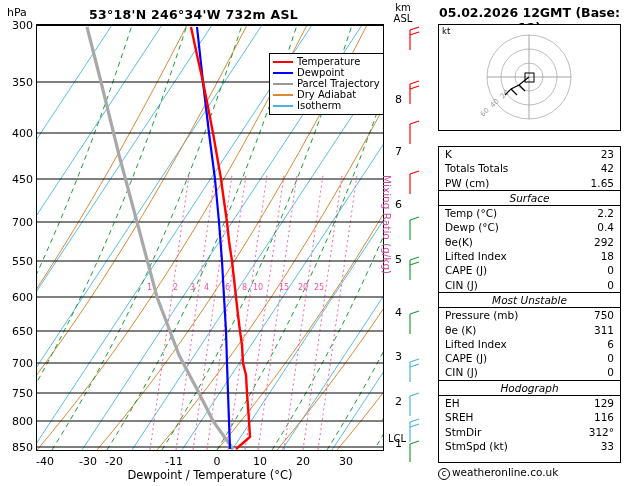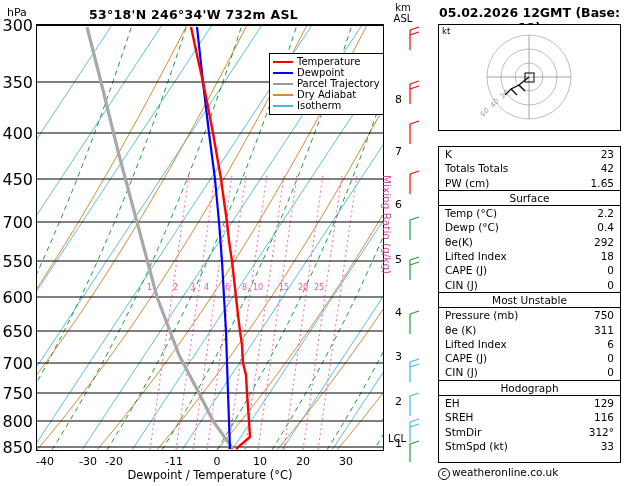--- a/index.html
+++ b/index.html
@@ -8,21 +8,21 @@
 
   
   #skewt-panel{position:absolute;left:0;top:0;width:430px;height:486px;}
   #hpa-label{position:absolute;left:7px;top:6px;font-size:11px;color:#000;}
   #km-label{position:absolute;left:390px;top:2px;font-size:10px;color:#000;line-height:11px;text-align:center;width:26px;}
   #station-title{position:absolute;left:52px;top:7px;font-size:12.5px;font-weight:bold;color:#000;letter-spacing:0.3px;margin-left:37px;}
 
   .plot{position:absolute;left:36px;top:24px;width:348px;height:427px;border:1px solid #000;box-sizing:border-box;overflow:hidden;background:#fff;}
   .plot svg{position:absolute;left:0;top:0;}
 
-  .ytick{position:absolute;right:calc(100% + 3px);transform:translateY(-50%);font-size:16px;color:#000;white-space:nowrap;}
+  .ytick{position:absolute;right:calc(100% + 3px);transform:translateY(-50%);font-size:11px;color:#000;white-space:nowrap;}
   .ylabels{position:absolute;left:36px;top:24px;width:0;height:427px;}
 
   .xlabels{position:absolute;left:36px;top:455px;width:348px;height:14px;}
   .xtick{position:absolute;transform:translateX(-50%);font-size:11px;color:#000;}
   #xaxis-title{position:absolute;left:36px;top:468px;width:348px;text-align:center;font-size:11.5px;color:#000;}
 
   #km-axis{position:absolute;left:386px;top:24px;width:18px;height:427px;}
   .kmtick{position:absolute;right:2px;transform:translateY(-50%);font-size:11px;color:#000;}
 
   #mixing-axis-label{position:absolute;left:393px;top:175px;width:16px;font-size:10.5px;color:#d14ea0;transform:rotate(90deg);transform-origin:left top;white-space:nowrap;}
@@ -39,21 +39,21 @@
   #right-panel{position:absolute;left:430px;top:0;width:199px;height:486px;}
   #datetime-title{position:absolute;left:0;top:5px;width:199px;text-align:center;font-size:12.5px;font-weight:bold;color:#000;}
 
   #hodograph-box{position:absolute;left:8px;top:24px;width:183px;height:107px;border:1px solid #000;background:#fff;box-sizing:border-box;}
   #hodograph-box .kt{position:absolute;left:3px;top:1px;font-size:8.5px;color:#000;}
 
   #table-box{position:absolute;left:8px;top:146px;width:183px;height:317px;border:1px solid #000;background:#fff;box-sizing:border-box;font-size:10.5px;color:#000;}
   .trow{display:flex;justify-content:space-between;padding:0 6px;line-height:14.3px;height:14.3px;}
   .trow .k{white-space:nowrap;}
   .trow .v{white-space:nowrap;}
-  .thead{text-align:center;line-height:14.3px;height:14.3px;border-top:1px solid #000;border-bottom:1px solid #000;font-size:10.5px;}
+  .thead{text-align:center;line-height:14.3px;height:14.3px;border-top:1px solid #000;border-bottom:1px solid #000;font-size:10.5px;font-style:italic;}
   #credit{position:absolute;left:8px;top:466px;width:190px;font-size:10.5px;color:#000;}
   .cc{display:inline-block;width:10px;height:10px;border:1px solid #000;border-radius:50%;font-size:8px;line-height:10px;text-align:center;margin-right:2px;}
 </style>
 </head>
 <body>
 
 <div class="root">
 
   <div id="skewt-panel">
 

